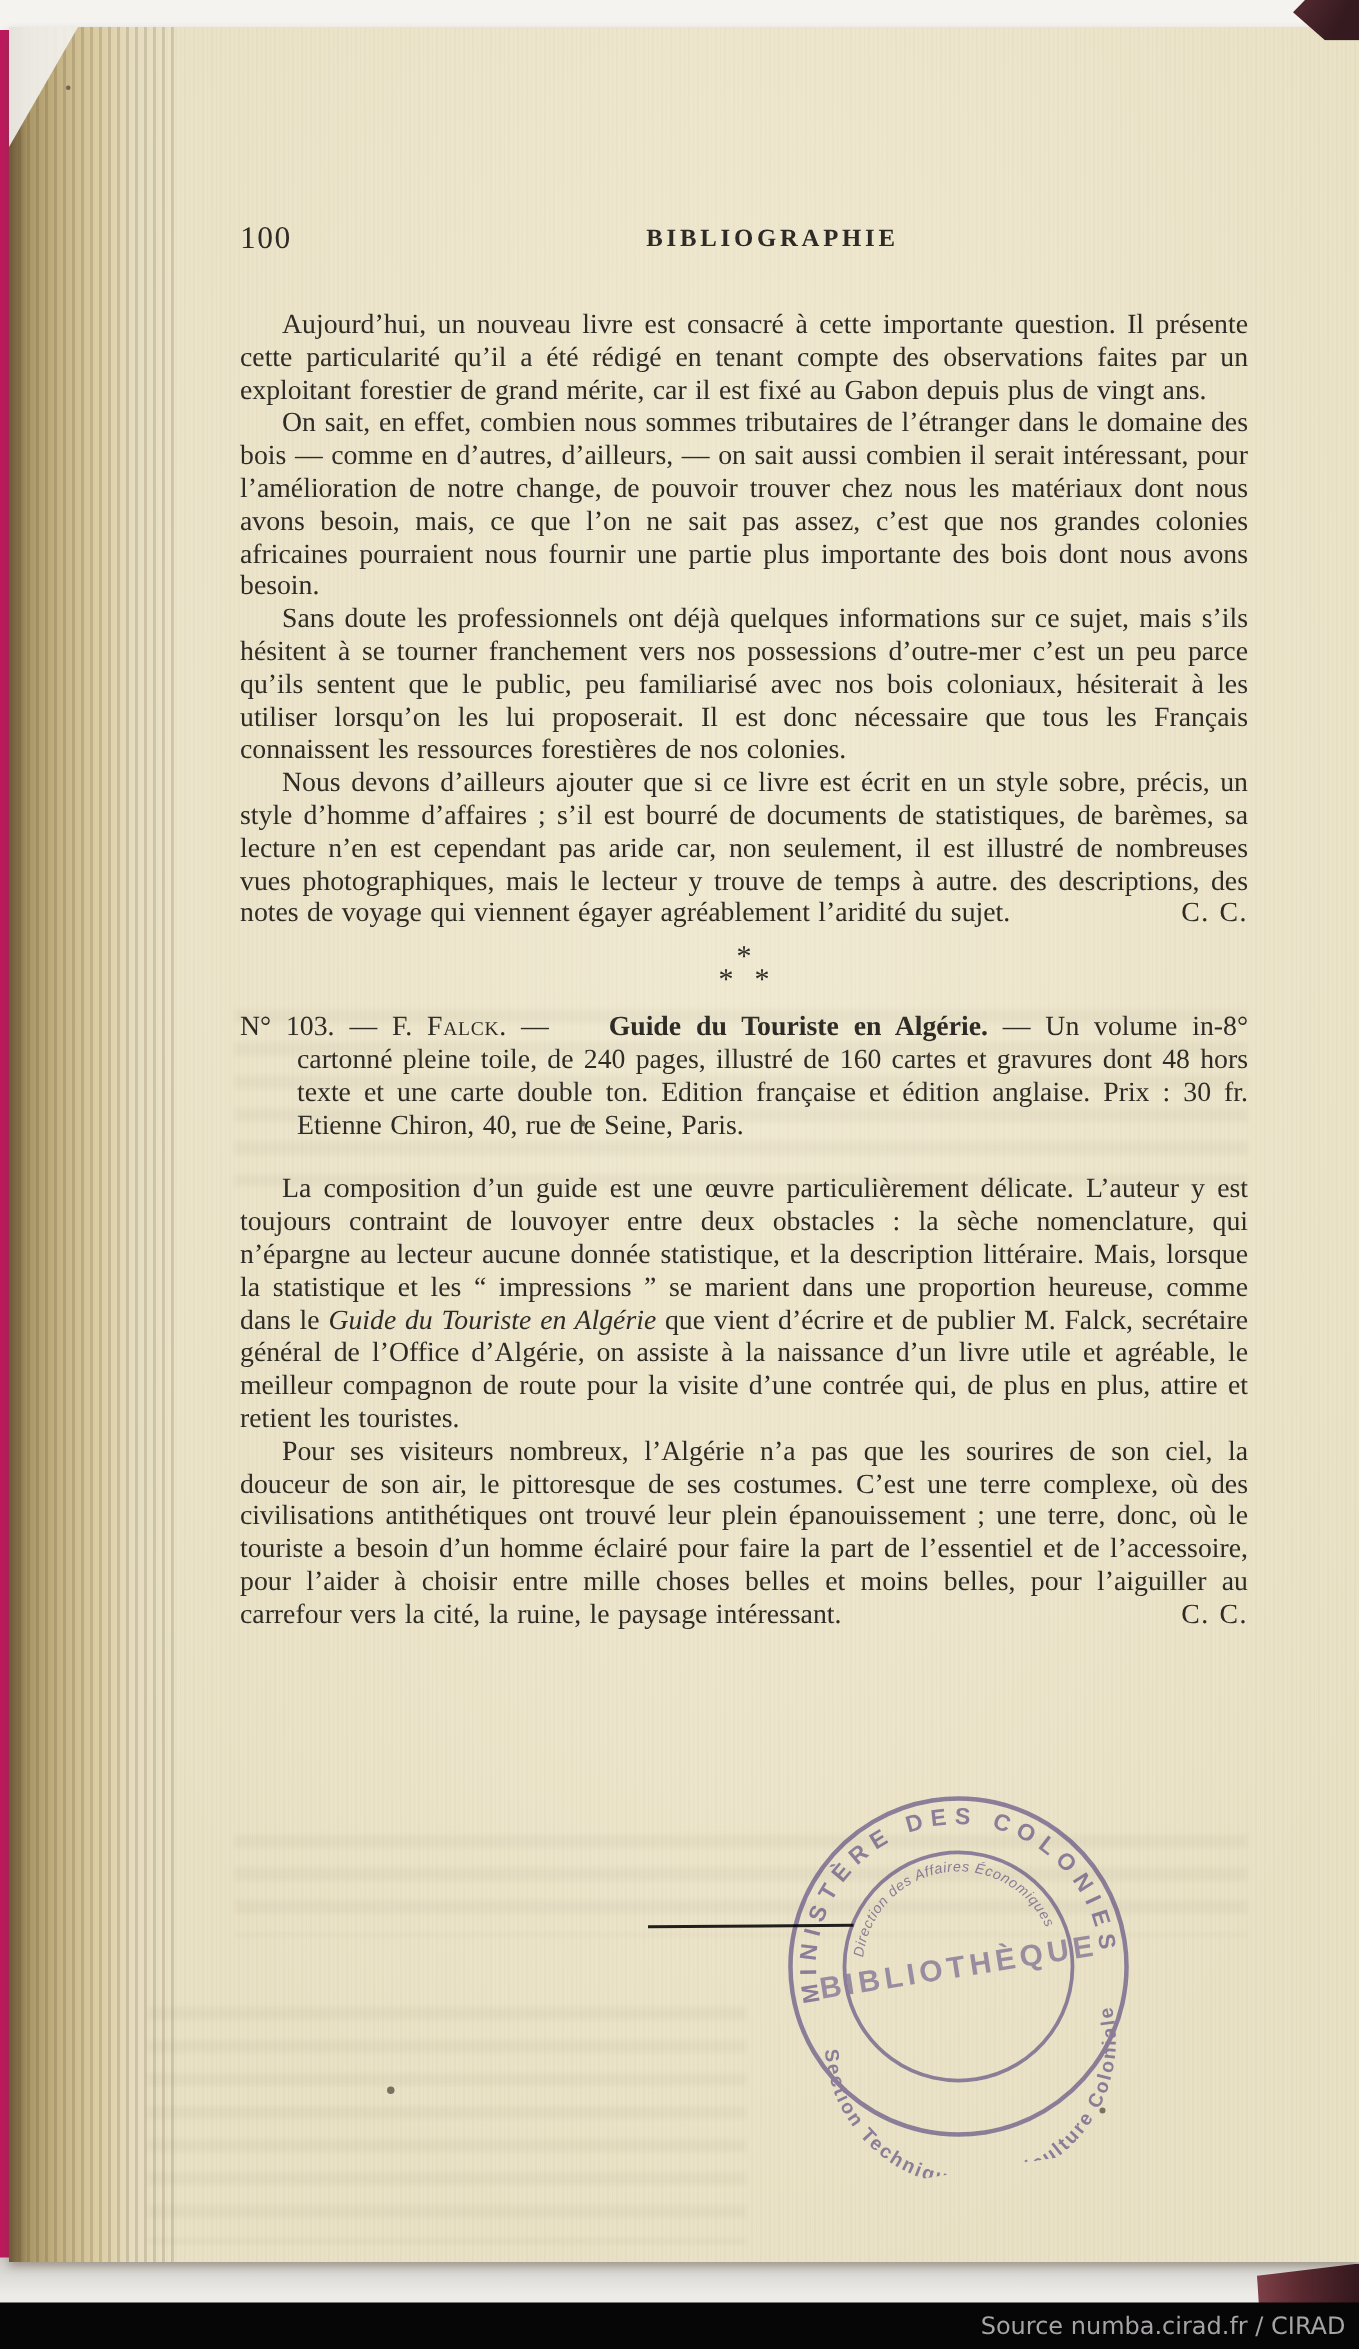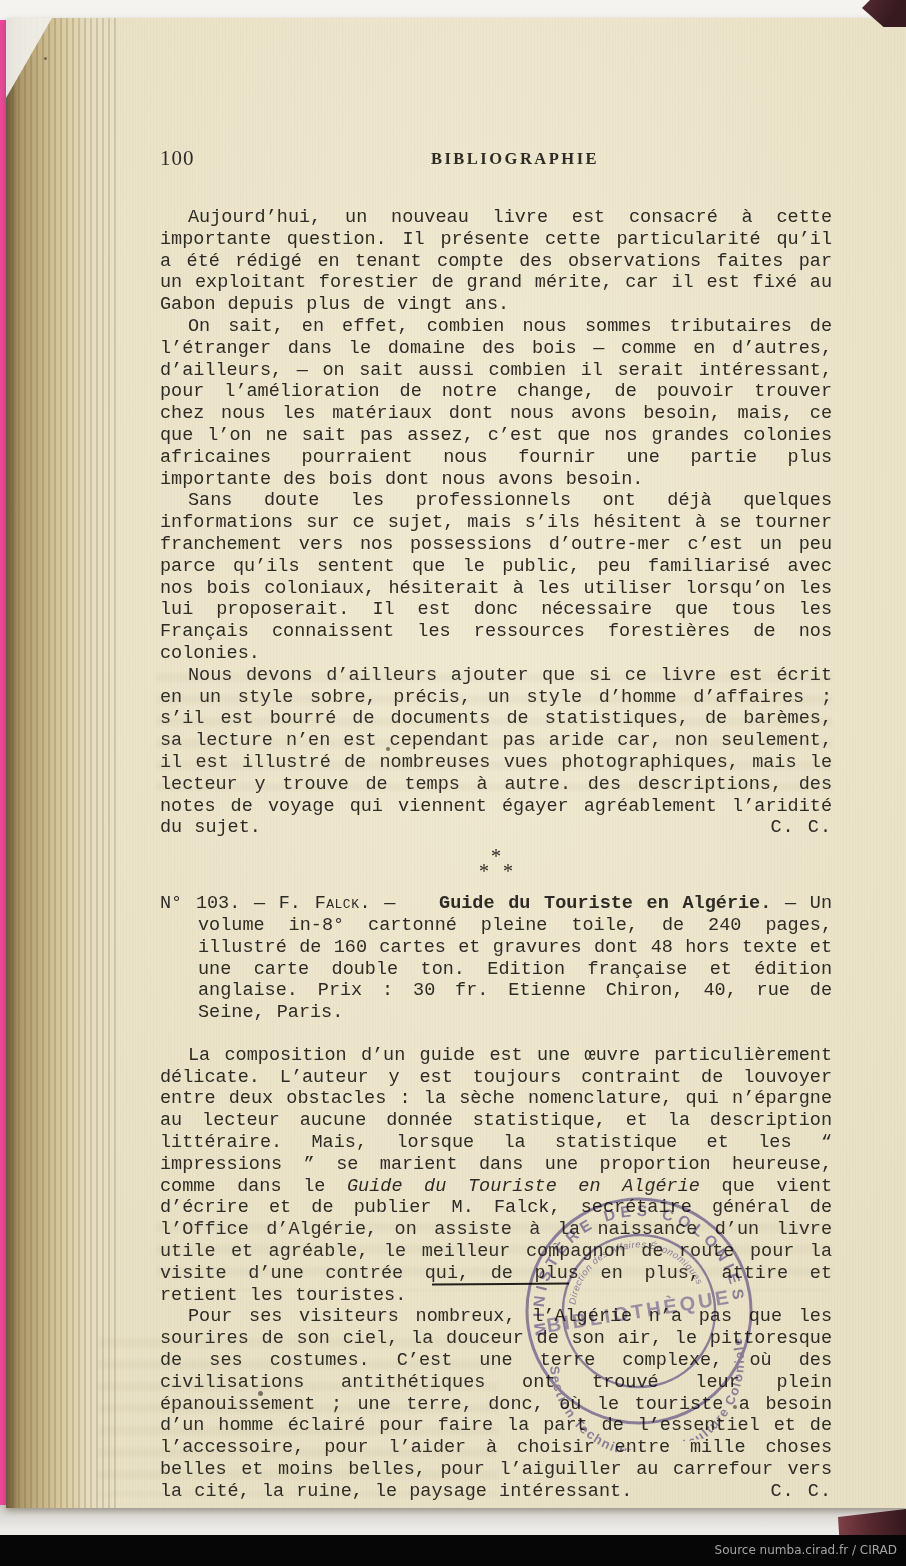--- a/index.html
+++ b/index.html
@@ -1,16 +1,16 @@
 <!DOCTYPE html>
 <html><head>
 <meta charset="utf-8">
 <style>
   html,body{margin:0;padding:0;background:#f3f2ee;}
-  #screen{position:relative;width:906px;height:1566px;overflow:hidden;background:#ec4899;
+  #screen{position:relative;width:906px;height:1566px;overflow:hidden;background:#be185d;
           font-family:"Liberation Serif","DejaVu Serif",serif;}
   
   .scan-band-top{position:absolute;left:0;top:0;width:906px;height:20px;background:#f4f3ef;}
   .scan-band-bottom{position:absolute;left:0;top:1505px;width:906px;height:61px;
           background:linear-gradient(180deg,#cfccc8 0,#ecebe8 40%,#f0efec 100%);}
   .adjacent-book-top{position:absolute;left:856px;top:0;width:50px;height:27px;
           background:linear-gradient(120deg,#5a2e33 0%,#351a20 70%);
           clip-path:polygon(28% 0,100% 0,100% 100%,55% 100%,12% 30%);}
   .adjacent-book-bottom{position:absolute;left:838px;top:1509px;width:68px;height:29px;
           background:linear-gradient(90deg,#7e4048 0%,#58282f 45%,#33181d 100%);
@@ -31,21 +31,21 @@
   .corner-tl{position:absolute;left:0;top:0;width:46px;height:80px;background:#f3f2ee;
         clip-path:polygon(0 0,100% 0,0 100%);opacity:.9;}
   
   .page-header{position:absolute;left:154px;top:128px;width:672px;height:30px;color:#2e2b26;}
   .page-num{position:absolute;left:0;top:0;font-size:21px;letter-spacing:1px;}
   .running-title{position:absolute;left:50%;top:3px;transform:translateX(calc(-50% + 19px));
         font-weight:bold;font-size:16.5px;letter-spacing:2.5px;}
   
   .article-body{position:absolute;left:154px;top:189px;width:672px;color:#2e2b26;
         font-size:18.5px;line-height:21.8px;text-align:justify;}
-  .para{margin:0;text-indent:28px;word-spacing:1px;font-family:Liberation Mono, monospace;}
+  .para{margin:0;text-indent:28px;word-spacing:1px;}
   .para.entry{text-indent:-38px;padding-left:38px;margin:13px 0 21px;}
   .s-n{font-style:normal;}
   .s-b{font-weight:bold;margin-left:30px;}
   .s-i{font-style:italic;margin-top:48px;}
   .s-sc{font-variant:small-caps;letter-spacing:.5px;margin-top:24px;}
   .signature{float:right;margin-left:14px;letter-spacing:1px;}
   .asterism{margin:11px 0 6px;text-align:center;text-indent:0;color:#2e2b26;}
   .ast-top{font-size:20px;line-height:13px;}
   .ast-bottom{font-size:20px;line-height:17px;word-spacing:9px;}
   
@@ -59,21 +59,21 @@
   .ring-bottom{font-size:13px;font-weight:bold;letter-spacing:1.5px;}
   .inner-arc{font-size:9.5px;font-style:italic;letter-spacing:.5px;}
   .stamp-center{font-size:20px;font-weight:bold;letter-spacing:3px;opacity:.85;}
   
   .ghost{position:absolute;background:repeating-linear-gradient(180deg,rgba(122,115,86,.10) 0 9px,rgba(0,0,0,0) 9px 22px);
         filter:blur(1.5px);opacity:.55;}
   .speck{position:absolute;background:#4a4236;border-radius:50%;opacity:.7;}
   
   .footer-bar{position:absolute;left:0;top:1535px;width:906px;height:31px;background:#060606;}
   .source-credit{position:absolute;right:9px;top:0;height:31px;line-height:31px;
-        font-family:"DejaVu Sans","Liberation Sans",sans-serif;font-size:12px;color:#a5a3a5;}
+        font-family:"DejaVu Sans","Liberation Sans",sans-serif;font-size:16px;color:#a5a3a5;}
 </style>
 </head>
 <body>
 
 <div id="screen">
 
   <div class="scan-band-top"></div>
   <div class="scan-band-bottom"></div>
 
   <div class="page">

